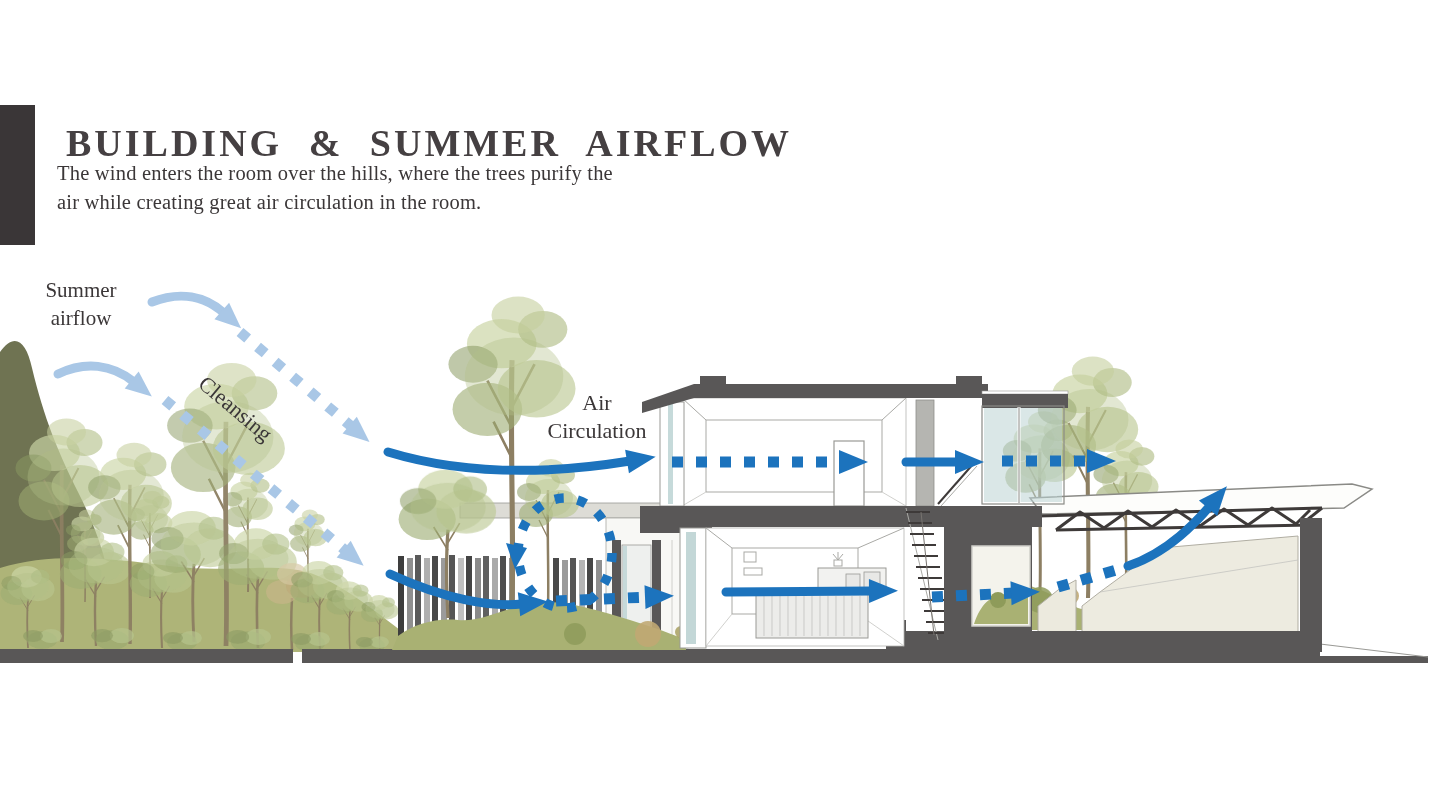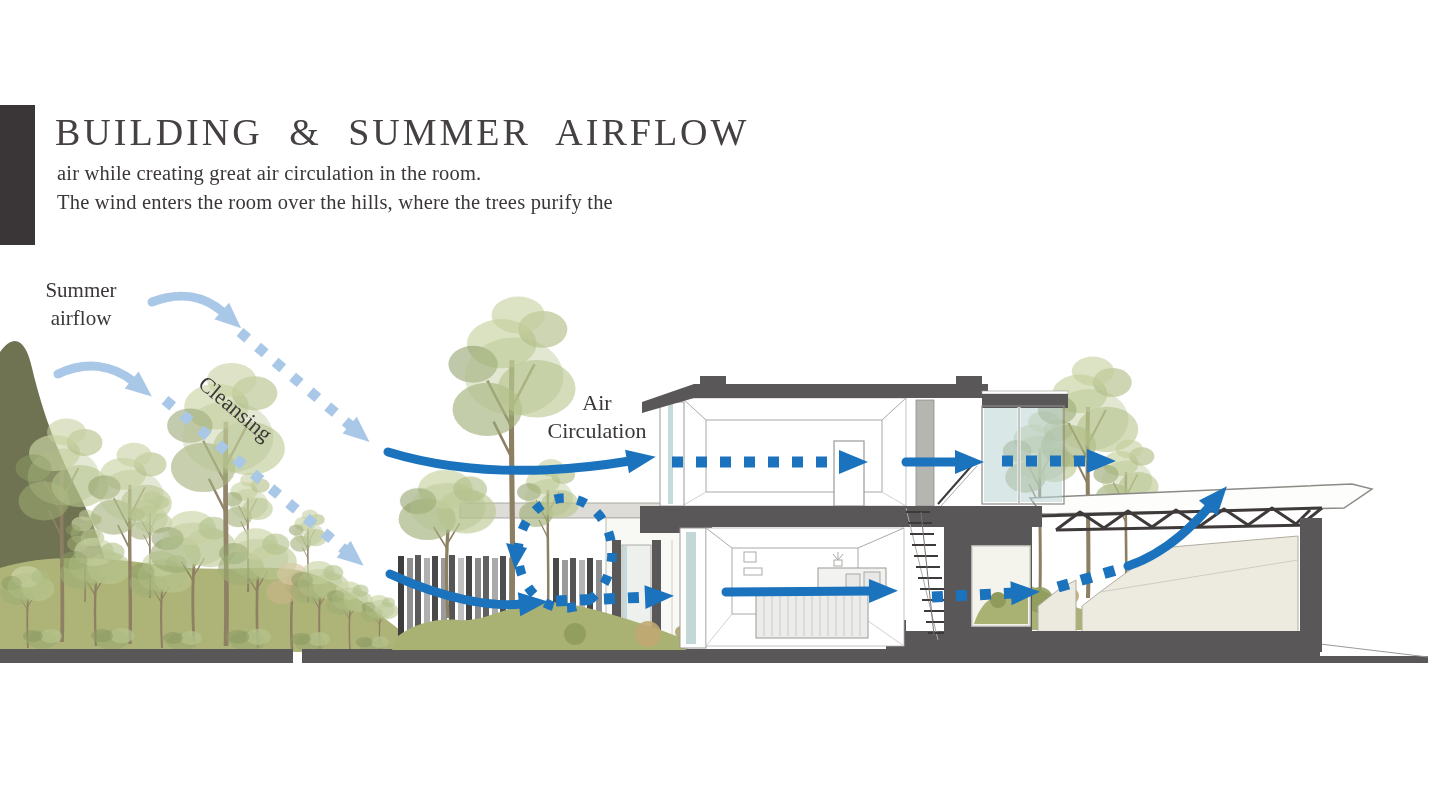--- a/index.html
+++ b/index.html
@@ -30,24 +30,24 @@
   .loop{fill:none;stroke:var(--accent_blue,#1c73bd);stroke-width:9.5;stroke-dasharray:9 14;}
   .truss{stroke:var(--truss,#3e3a39);stroke-width:3;fill:none;stroke-linejoin:round;}
   .rail{stroke:var(--truss,#3e3a39);stroke-width:2;fill:none;}
 </style>
 </head>
 <body>
 
 <div class="stage">
 
   <div class="accent-bar"></div>
-  <h1 class="title" style="margin:0;">BUILDING &amp; SUMMER AIRFLOW</h1>
+  <h1 class="title" style="margin:11px;font-weight:bold;">BUILDING &amp; SUMMER AIRFLOW</h1>
   <div class="subtitle">
+    <div>The wind enters the room over the hills, where the trees purify the</div>
     <div>air while creating great air circulation in the room.</div>
-    <div>The wind enters the room over the hills, where the trees purify the</div>
   </div>
 
   <svg class="diagram" width="1440" height="807" viewBox="0 0 1440 807">
     <defs>
       <marker id="mB" markerUnits="userSpaceOnUse" markerWidth="32" markerHeight="28" refX="4" refY="13" orient="auto">
         <path d="M1,1 L30,13 L1,25 Z" style="fill:var(--accent_blue,#1c73bd)"></path>
       </marker>
       <marker id="mL" markerUnits="userSpaceOnUse" markerWidth="30" markerHeight="26" refX="4" refY="12" orient="auto">
         <path d="M1,1 L27,12 L1,23 Z" style="fill:var(--light_blue,#a9c7e6)"></path>
       </marker>

